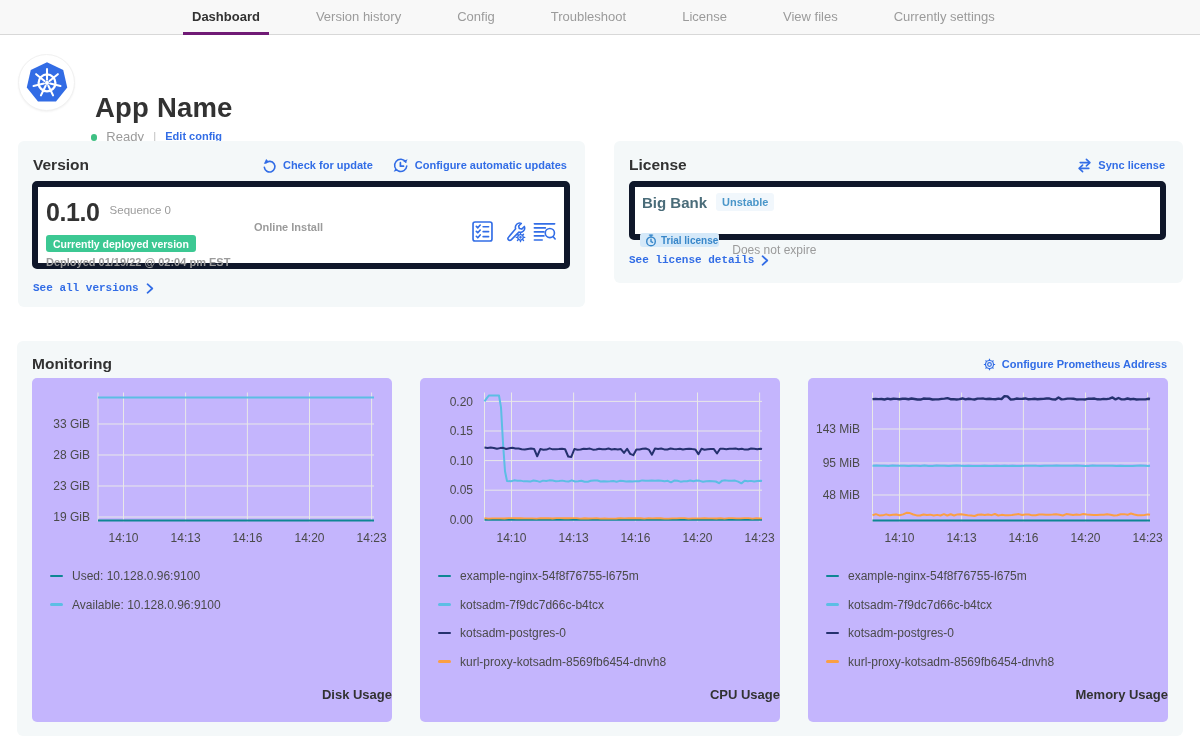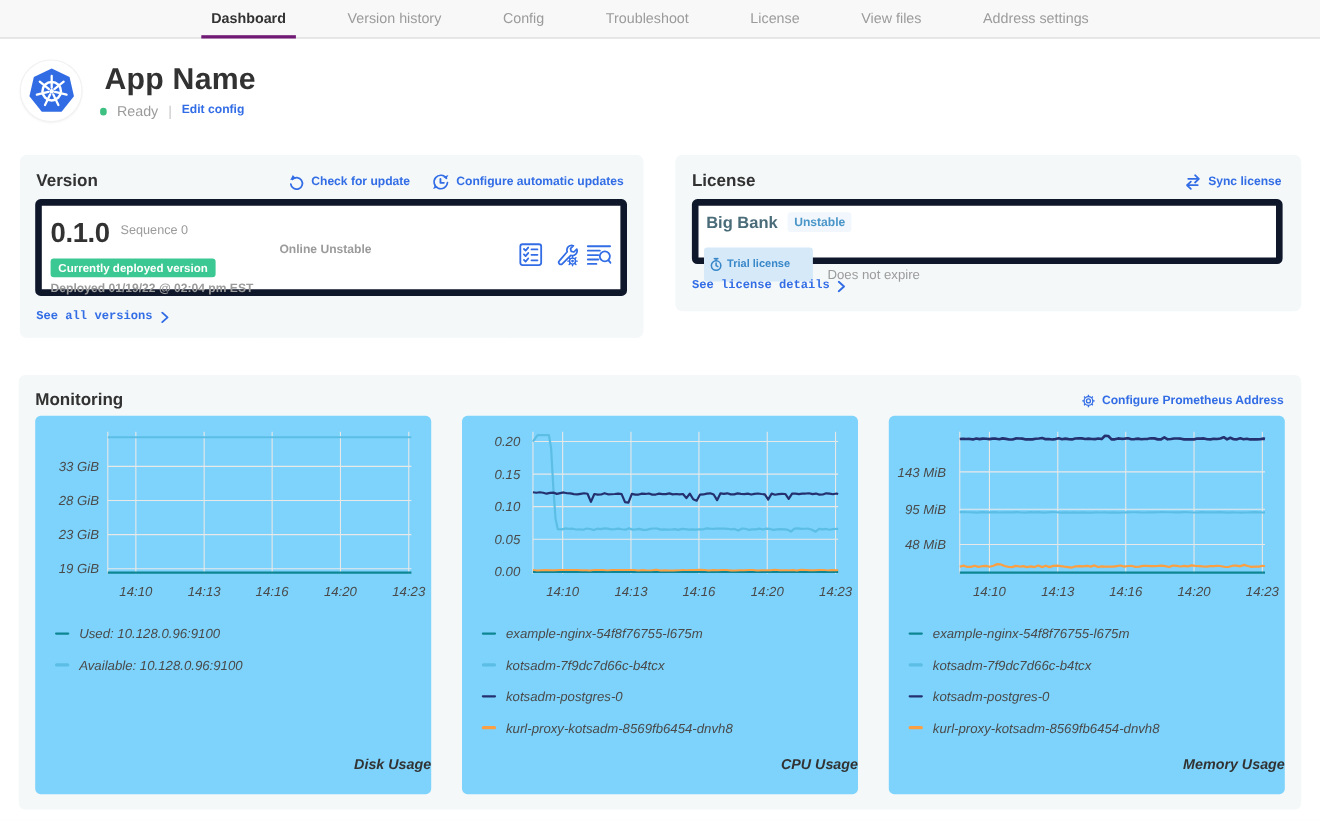--- a/index.html
+++ b/index.html
@@ -5,21 +5,21 @@
   font-family:"Liberation Sans", sans-serif; position:relative; overflow:hidden; }
 .nav { position:absolute; left:0; top:0; width:1200px; height:35px; background:#F8F8F8;
   border-bottom:1px solid #D8D8D8; display:flex; padding-left:164px; }
 .nav .item { font-size:13px; color:#9B9B9B; padding:0 9px; margin:0 19px; line-height:33px;
   height:35px; }
 .nav .item.active { color:#323232; font-weight:700; border-bottom:3px solid #701a75; }
 .apphead { position:absolute; left:18px; top:54px; display:flex; }
 .applogo { width:57px; height:57px; border-radius:50%; background:#fff;
   border:1px solid #F1F1F1; box-shadow:0 1px 2px rgba(0,0,0,.05); display:flex;
   align-items:center; justify-content:center; }
-.apptitles { margin-left:20px; }
+.apptitles { margin-left:20px;margin-top:36px; }
 h1 { font-size:27.5px; font-weight:700; color:#323232; margin-top:2px; letter-spacing:0.2px; }
 .subrow { display:flex; align-items:center; margin-top:6px; font-size:13px; color:#9B9B9B; }
 .subrow > span:not(.dot), .subrow > a { position:relative; top:-1.5px; }
 .dot { width:6.3px; height:6.3px; border-radius:50%; background:#3FC083; margin-left:-4px;
   margin-right:9px; }
 .sep { color:#C8C8C8; margin:0 9px; font-size:13px; }
 a { text-decoration:none; }
 .blue-link { color:#326DE6; font-weight:700; font-size:11px; display:flex; align-items:center; }
 .blue-link svg { margin-right:6px; }
 .card { position:absolute; background:#F4F8F9; border-radius:6px; }
@@ -46,45 +46,45 @@
   color:#9B9B9B; }
 .vicons { position:absolute; right:8px; top:33px; display:flex; align-items:center; }
 .vicons svg + svg { margin-left:11px; }
 .vicons svg:last-child { margin-left:6px; }
 .bigbank-row { position:absolute; left:7px; top:6px; display:flex; align-items:center; }
 .bigbank { font-size:15px; font-weight:700; color:#4A6C79; }
 .unstable { margin-left:9px; background:#F1F7FC; color:#4A96C9; font-size:11px;
   font-weight:700; border-radius:3px; padding:3px 6px;text-align:center; }
 .lic-row2 { position:absolute; left:5px; top:36px; display:flex; align-items:center; }
 .trial { display:flex; align-items:center; background:#D5E9F9; color:#3887C9; font-size:10px;
-  font-weight:700; border-radius:3px; padding:2px 21px 2px 5px; height:31px; }
+  font-weight:700; border-radius:3px; padding:2px 1px 2px 5px; height:14px; }
 .trial svg { margin-right:4px; }
 .noexpire { margin-left:13px; font-size:12px; color:#9B9B9B;margin-top:20px; }
 #monitor-card { left:17px; top:341px; width:1166px; height:395px; }
 #monitor-card .card-head { padding:13px 16px 0 15px; }
 #monitor-card h2 { font-size:15.5px; }
-.chart-card { position:absolute; top:37px; width:360px; height:344px; background:#7dd3fc;
-  border-radius:5px;font-style:italic; }
+.chart-card { position:absolute; top:37px; width:360px; height:344px; background:#c4b5fd;
+  border-radius:5px; }
 .chart-card .plot { position:absolute; left:0; top:0; }
 .axis { font-size:12px; fill:#4A4A4A; }
 .lrow { position:absolute; left:18px; display:flex; align-items:center; font-size:12px;
   color:#4A4A4A; transform:translateY(-50%); }
 .dash { width:13px; height:2.6px; border-radius:2px; margin-right:9px; flex:0 0 13px; }
 .chart-title { position:absolute; left:0; width:100%; top:309px; text-align:right;
   font-size:13px; font-weight:700; color:#323232; }
 </style></head>
 <body>
 <div class="nav">
     <div class="item active">Dashboard</div>
 <div class="item">Version history</div>
 <div class="item">Config</div>
 <div class="item">Troubleshoot</div>
 <div class="item">License</div>
 <div class="item">View files</div>
-<div class="item">Address settings</div>
+<div class="item">Currently settings</div>
   </div>
 <div class="apphead">
   <div class="applogo">
       <svg width="44" height="44" viewBox="0 0 44 45">
         <polygon points="22.0,1.2 38.6,9.2 42.7,27.1 31.2,41.5 12.8,41.5 1.3,27.1 5.4,9.2" fill="#326CE5"></polygon>
         <g stroke="#fff" stroke-width="2.1" stroke-linecap="round">
           <line x1="22.0" y1="19.2" x2="22.0" y2="8.2"></line>
           <line x1="24.5" y1="20.4" x2="33.1" y2="13.5"></line>
           <line x1="25.1" y1="23.1" x2="35.8" y2="25.6"></line>
           <line x1="23.4" y1="25.3" x2="28.2" y2="35.2"></line>
@@ -123,21 +123,21 @@
           </svg>Configure automatic updates</a>
     </div>
   </div>
   <div class="white-box">
     <div class="vnum-row">
         <span class="vnum">0.1.0</span>
         <span class="seq">Sequence 0</span>
       </div>
     <div class="green-badge">Currently deployed version</div>
     <div class="deployed">Deployed 01/19/22 @ 02:04 pm EST</div>
-    <div class="online">Online Unstable</div>
+    <div class="online">Online Install</div>
     <div class="vicons">
         <svg width="23" height="23" viewBox="0 0 25 25" fill="none" stroke="#326DE6" stroke-width="1.8" stroke-linecap="round" stroke-linejoin="round">
           <rect x="2.2" y="2.2" width="20.6" height="20.6" rx="2.2"></rect>
           <path d="M5.8 6.9 l1.6 1.6 2.6-3"></path>
           <path d="M5.8 12.3 l1.6 1.6 2.6-3"></path>
           <path d="M5.8 17.7 l1.6 1.6 2.6-3"></path>
           <path d="M13.2 7.3 h5.9"></path>
           <path d="M13.2 12.7 h5.9"></path>
           <path d="M13.2 18.1 h5.9"></path>
         </svg>

